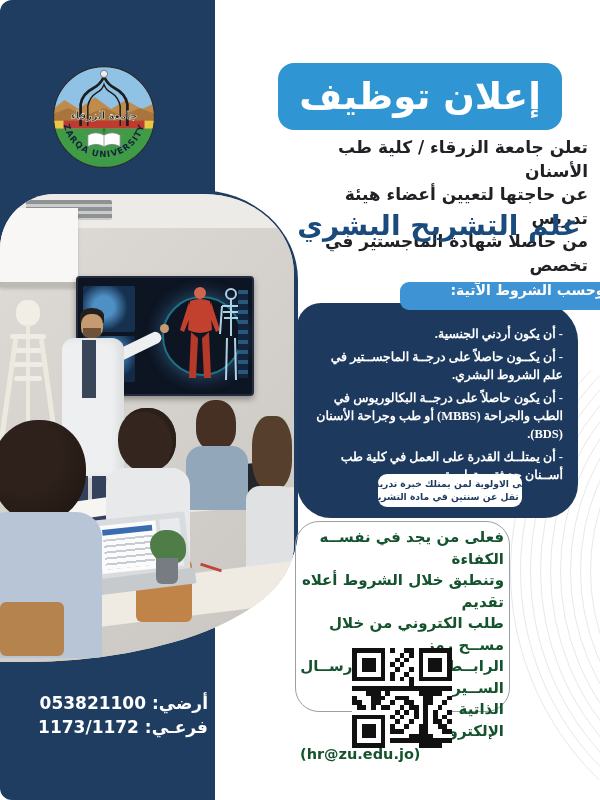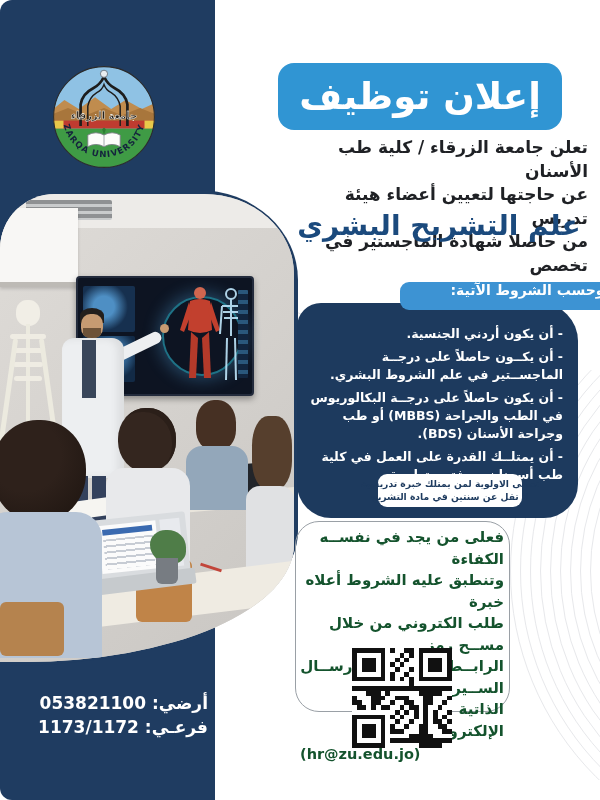--- a/index.html
+++ b/index.html
@@ -60,21 +60,21 @@
          display:flex;align-items:center;justify-content:center;z-index:3;}
   .badge span{color:#fff;font-weight:bold;font-size:37px;line-height:1;}
   .intro{position:absolute;left:290px;right:12px;top:136px;direction:rtl;text-align:right;color:#1f2125;
          font-weight:bold;font-size:17px;line-height:23.5px;z-index:3;}
   .title{position:absolute;left:288px;right:10px;top:209px;margin:0;direction:rtl;text-align:center;
          color:#1b4a7d;font-weight:bold;font-size:28px;z-index:3;}
   .cond-box{position:absolute;left:297px;top:303px;width:281px;height:215px;background:#1d3a5e;
             border-radius:24px 38px 34px 34px;z-index:3;}
   .cond-list{position:absolute;top:22px;right:15px;left:12px;direction:rtl;text-align:right;color:#ffffff;
              font-weight:bold;font-size:12.5px;line-height:18px;}
-  .cond-list div{margin-bottom:5px;}
+  .cond-list div{margin-bottom:5px;font-family:Liberation Serif, serif;}
   .cond-header{position:absolute;left:400px;top:282px;width:167px;height:28px;background:#3d93d3;border-radius:9px;
                display:flex;justify-content:center;z-index:4;padding-left:44px;}
   .cond-header span{color:#fff;font-weight:bold;font-size:14px;direction:rtl;}
   .note{position:absolute;left:81px;top:171px;width:144px;height:33px;background:#ffffff;border-radius:9px;
         display:flex;flex-direction:column;align-items:center;justify-content:center;}
   .note div{color:#1d3a5e;font-weight:bold;font-size:9.2px;line-height:12.5px;direction:rtl;white-space:nowrap;}
   .app-outline{position:absolute;left:295px;top:521px;width:213px;height:189px;border:1.5px solid #9aa0a6;
                border-radius:24px;z-index:2;}
   .app-text{position:absolute;left:300px;width:206px;top:527px;direction:rtl;text-align:right;color:#14532d;
             font-weight:bold;font-size:15px;line-height:21.5px;z-index:3;padding-right:2px;box-sizing:border-box;}
@@ -268,21 +268,21 @@
       <div>لا تقل عن سنتين في مادة التشريح</div>
     </div>
   </div>
   <div class="cond-header">
     <span>وحسب الشروط الآتية:</span>
   </div>
 
   <div class="app-outline"></div>
   <div class="app-text">
     <div>فعلى من يجد في نفســه الكفاءة</div>
-    <div>وتنطبق عليه الشروط أعلاه خبرة</div>
+    <div>وتنطبق خلال الشروط أعلاه تقديم</div>
     <div>طلب الكتروني من خلال مســح رمز</div>
     <div>الرابــط المرفــق، وإرســال الســيرة</div>
     <div>الذاتية على البريــد الإلكتروني التالي:</div>
     <div class="app-email">(hr@zu.edu.jo)</div>
   </div>
 
   <div class="qr">
     <svg class="qr-svg" viewBox="0 0 21 21" width="100" height="100" fill="#111">
       <g>
         <rect x="0" y="0" width="7" height="7"></rect>

